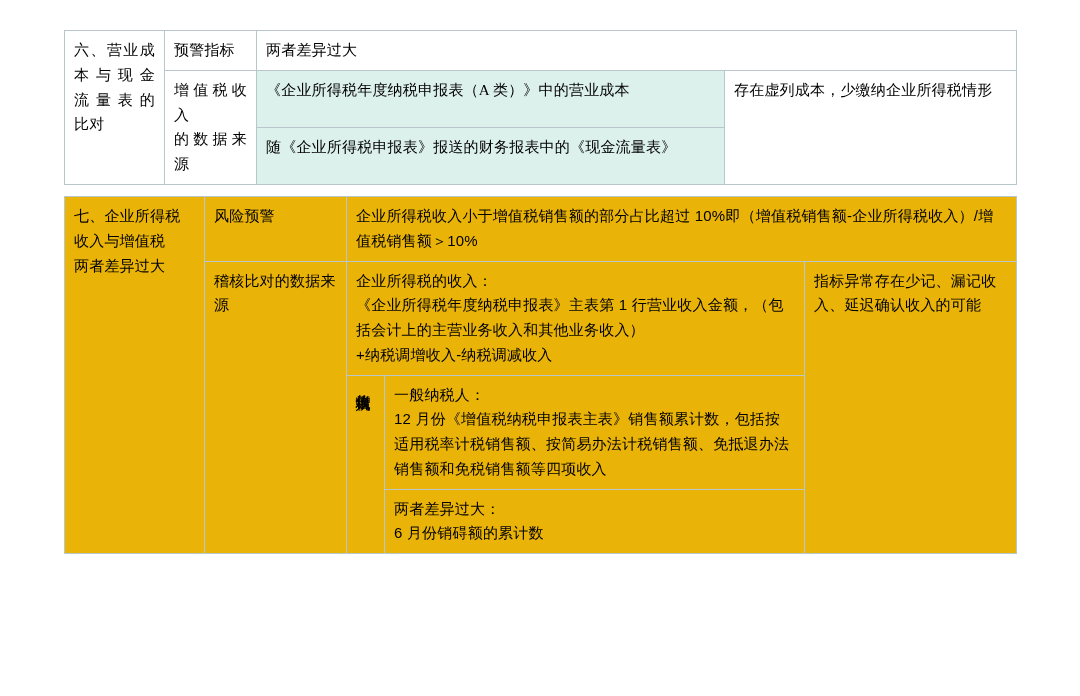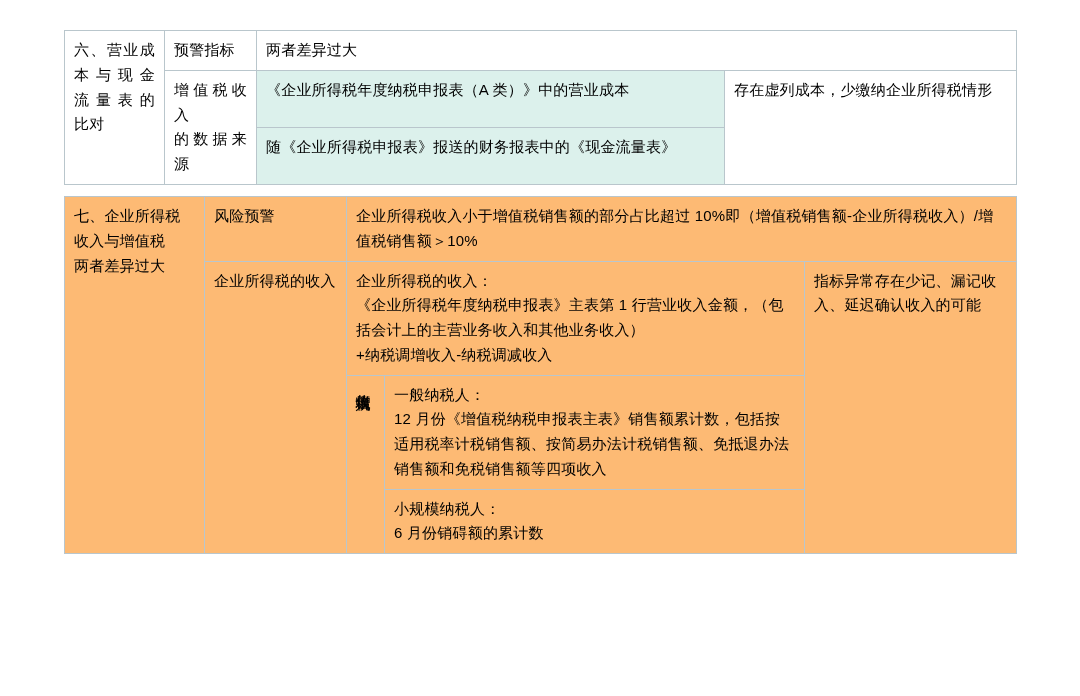--- a/index.html
+++ b/index.html
@@ -37,33 +37,33 @@
     letter-spacing: 0.2px;
   }
 
   
   #table-one {
     left: 64px;
     top: 30px;
     width: 952px;
   }
   #table-one td { background: #ffffff; }
-  #table-one td.mint { background: #dcf1ec; }
+  #table-one td.mint { background: #dcf1ec; font-family: Liberation Serif, serif; }
   .c-just {
     text-align: justify;
     text-align-last: justify;
   }
 
   
   #table-two {
     left: 64px;
     top: 196px;
     width: 952px;
   }
-  #table-two td { background: #fdba74; }
+  #table-two td { background: #eab308; }
 
   .vertical-cell {
     writing-mode: vertical-rl;
     text-orientation: upright;
     letter-spacing: 5px;
     line-height: 1.2;
     padding: 8px 6px;
     text-align: left;
     white-space: nowrap;
   }
@@ -120,39 +120,39 @@
         <td rowspan="4" class="mid">
           <div>七、企业所得税</div>
           <div>收入与增值税</div>
           <div>两者差异过大</div>
         </td>
         <td class="mid">风险预警</td>
         <td colspan="3">企业所得税收入小于增值税销售额的部分占比超过 10%即（增值税销售额-企业所得税收入）/增值税销售额＞10%</td>
       </tr>
 
       <tr>
-        <td rowspan="3" class="mid">企业所得税的收入</td>
+        <td rowspan="3" class="mid">稽核比对的数据来源</td>
         <td colspan="2">
           <div>企业所得税的收入：</div>
           <div>《企业所得税年度纳税申报表》主表第 1 行营业收入金额，（包括会计上的主营业务收入和其他业务收入）</div>
           <div>+纳税调增收入-纳税调减收入</div>
         </td>
         <td rowspan="3" class="mid">指标异常存在少记、漏记收入、延迟确认收入的可能</td>
       </tr>
 
       <tr>
         <td rowspan="2" class="vertical-cell">增值税收入</td>
         <td>
           <div>一般纳税人：</div>
           <div>12 月份《增值税纳税申报表主表》销售额累计数，包括按适用税率计税销售额、按简易办法计税销售额、免抵退办法销售额和免税销售额等四项收入</div>
         </td>
       </tr>
 
       <tr>
         <td>
-          <div>小规模纳税人：</div>
+          <div>两者差异过大：</div>
           <div>6 月份销碍额的累计数</div>
         </td>
       </tr>
     </tbody>
   </table>
 
 </div>
 
 </body></html>

